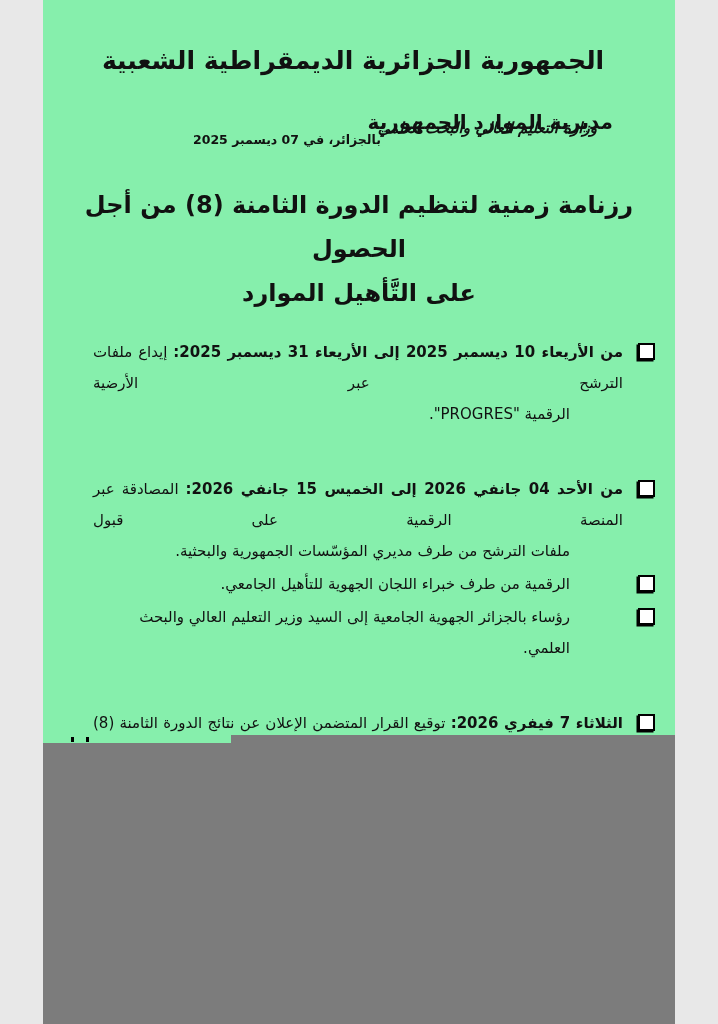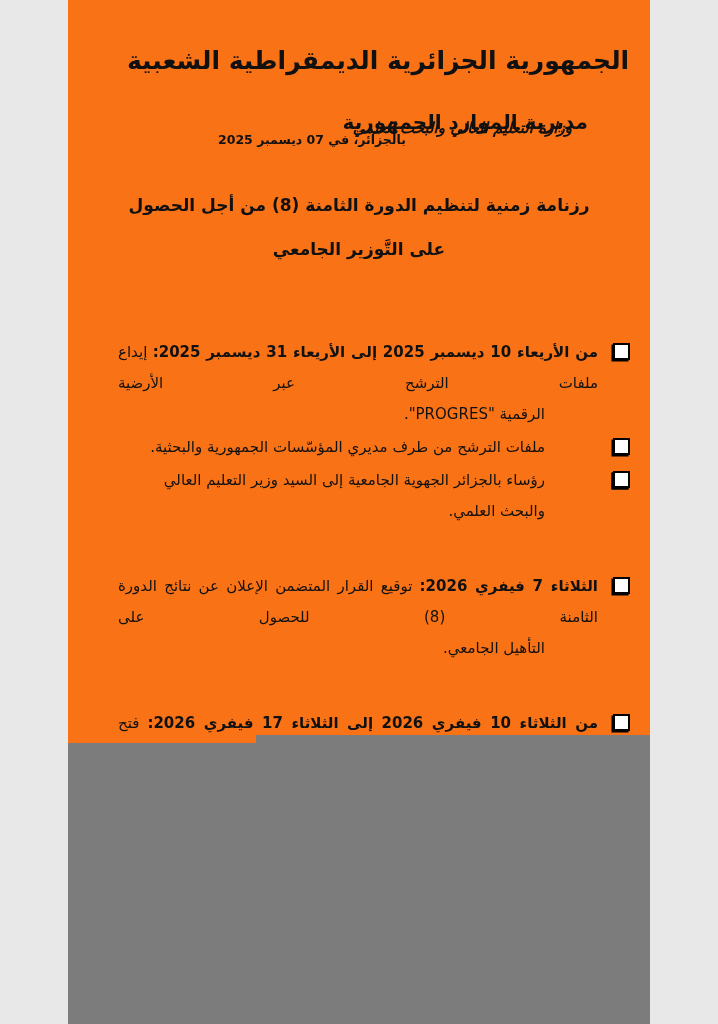--- a/index.html
+++ b/index.html
@@ -1,20 +1,20 @@
 <!DOCTYPE html>
 <html lang="ar" dir="rtl"><head>
 <meta charset="utf-8">
 <style>
   html,body{margin:0;padding:0;background:#e8e8e8;}
   .page{
     position:relative;
-    width:582px;height:1024px;
+    width:632px;height:1024px;
     margin:0 auto;
-    background:#f97316;
+    background:#86efac;
     color:#111;
     font-family:"DejaVu Sans",sans-serif;
     direction:rtl;
     overflow:hidden;
   }
   
   .republic{
     position:absolute;top:46px;left:0;width:620px;
     text-align:center;
     font-size:25px;font-weight:bold;
@@ -31,21 +31,21 @@
   .place-date{
     position:absolute;top:124px;left:150px;
     font-size:12.5px;font-weight:bold;
     direction:rtl;
     margin-top:8px;
   }
   
   .doc-title{
     position:absolute;top:183px;left:0;right:0;
     text-align:center;
-    font-size:17px;font-weight:bold;
+    font-size:24px;font-weight:bold;
     line-height:44px;
   }
   
   .schedule{
     position:absolute;top:293px;right:20px;left:50px;
     font-size:15px;
     line-height:31px;
   }
   .item{position:relative;padding-right:32px;margin-bottom:2px;}
   .box{
@@ -80,38 +80,40 @@
 
 <div class="page" style="color: rgb(17, 17, 17);">
 
   <div class="republic">الجمهورية الجزائرية الديمقراطية الشعبية</div>
   <div class="ministry">وزارة التعليم العالي والبحث العلمي</div>
   <div class="directorate">مديرية الموارد الجمهورية</div>
   <div class="place-date">بالجزائر، في 07 ديسمبر 2025</div>
 
   <div class="doc-title">
     <div>رزنامة زمنية لتنظيم الدورة الثامنة (8) من أجل الحصول</div>
-    <div>على التَّوزير الجامعي</div>
+    <div>على التَّأهيل الموارد</div>
   </div>
 
   <div class="schedule">
 
     <div class="item">
       <span class="box"></span>
       <div class="l1"><span class="pfx">من الأريعاء 10 ديسمبر 2025 إلى الأريعاء 31 ديسمبر 2025:</span> <span>إيداع ملفات الترشح عبر الأرضية</span></div>
       <div class="l2">الرقمية "PROGRES".</div>
     </div>
 
     <div class="item">
       <span class="box"></span>
+      <div class="l1"><span class="pfx">من الأحد 04 جانفي 2026 إلى الخميس 15 جانفي 2026:</span> <span>المصادقة عبر المنصة الرقمية على قبول</span></div>
       <div class="l2">ملفات الترشح من طرف مديري المؤسّسات الجمهورية والبحثية.</div>
     </div>
 
     <div class="item">
       <span class="box"></span>
+      <div class="l2">الرقمية من طرف خبراء اللجان الجهوية للتأهيل الجامعي.</div>
     </div>
 
     <div class="item">
       <span class="box"></span>
       <div class="l2">رؤساء بالجزائر الجهوية الجامعية إلى السيد وزير التعليم العالي والبحث العلمي.</div>
     </div>
 
     <div class="item">
       <span class="box"></span>
       <div class="l1"><span class="pfx">الثلاثاء 7 فيفري 2026:</span> <span>توقيع القرار المتضمن الإعلان عن نتائج الدورة الثامنة (8) للحصول على</span></div>

